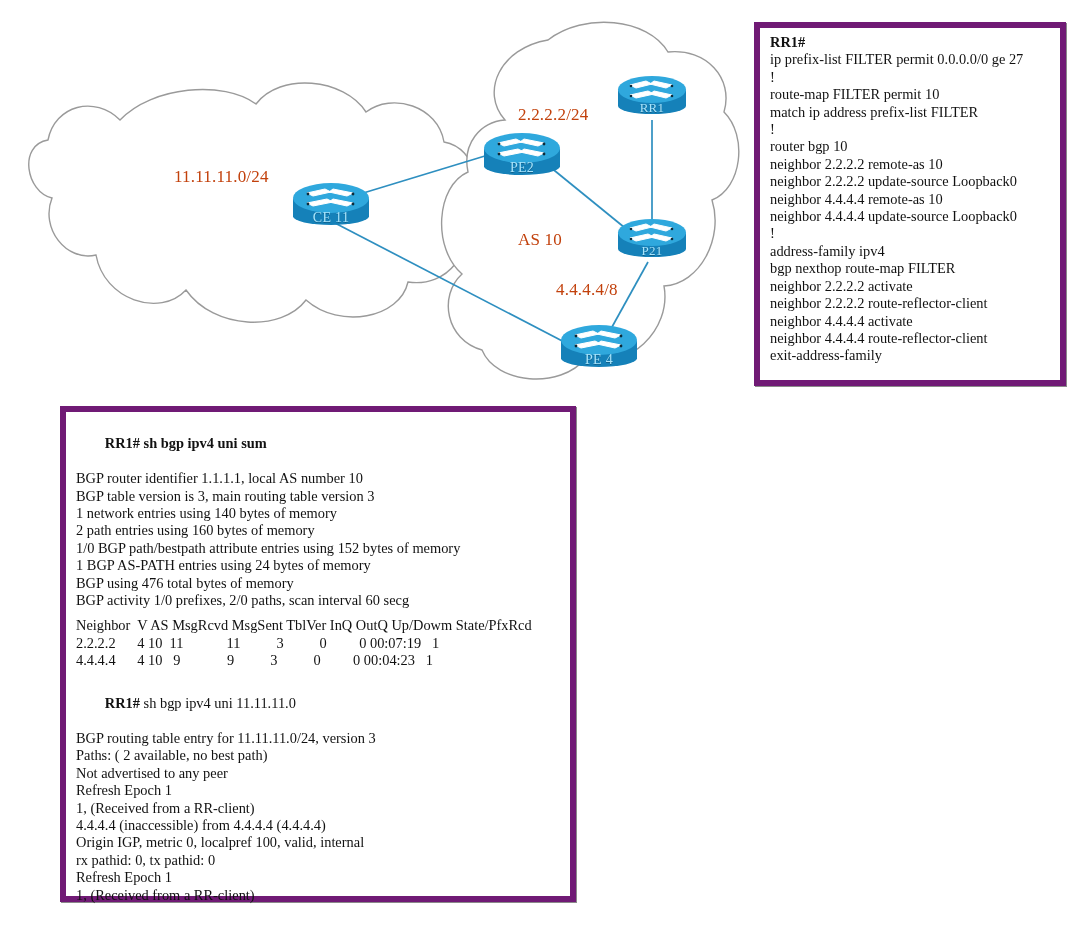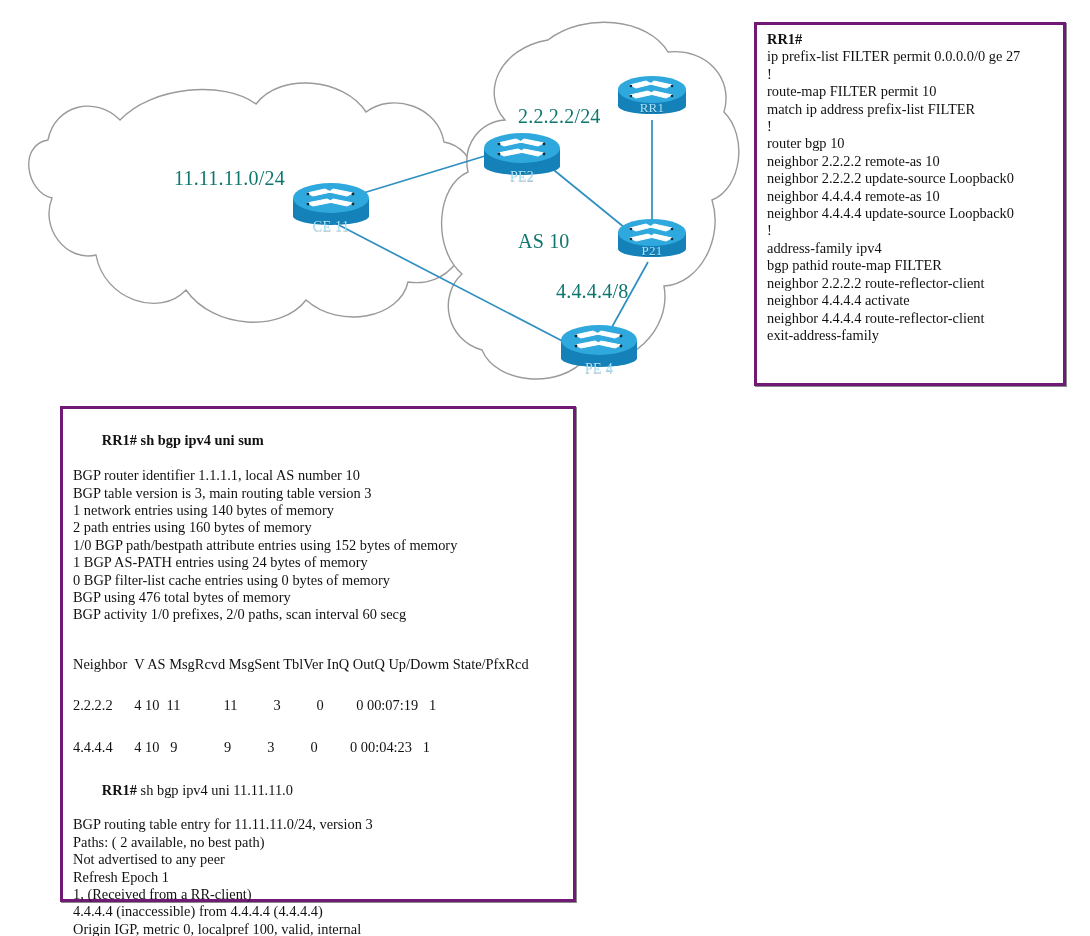--- a/index.html
+++ b/index.html
@@ -5,48 +5,48 @@
   html,body{margin:0;padding:0;background:#ffffff;}
   body{width:1090px;height:936px;position:relative;overflow:hidden;
        font-family:"Liberation Serif","DejaVu Serif",serif;color:#111;}
 
   #stage{position:absolute;left:0;top:0;width:1090px;height:936px;}
 
   
   #topology{position:absolute;left:0;top:0;width:760px;height:400px;}
   #topo-svg{position:absolute;left:0;top:0;}
 
-  .net-label{position:absolute;font-size:20px;color:#0f766e;white-space:nowrap;
+  .net-label{position:absolute;font-size:17px;color:#c2410c;white-space:nowrap;
              letter-spacing:.2px;}
 
   
   .router{position:absolute;width:76px;height:50px;}
   .router .body{position:absolute;left:0;top:8px;width:76px;height:34px;
                 border-radius:50%/26%;background:#1581b9;}
   .router .top{position:absolute;left:0;top:0;width:76px;height:30px;
                border-radius:50%;background:#2fa8dd;}
   .router .glyphs{position:absolute;left:0;top:1px;width:76px;height:28px;}
-  .router .rlabel{position:absolute;left:0;top:36px;width:76px;text-align:center;
+  .router .rlabel{position:absolute;left:0;top:27px;width:76px;text-align:center;
                   font-size:14px;color:#a8e4fb;letter-spacing:.3px;
                   text-shadow:0 1px 0 rgba(0,0,0,.25);}
   .router.small{width:68px;height:46px;}
   .router.small .body{width:68px;height:31px;top:7px;}
   .router.small .top{width:68px;height:27px;}
   .router.small .glyphs{width:68px;height:26px;}
   .router.small .rlabel{width:68px;top:24px;font-size:13px;}
 
   
-  .panel{position:absolute;background:#fff;border:3px solid #701a75;
+  .panel{position:absolute;background:#fff;border:6px solid #701a75;
          box-shadow:1px 1px 0 #8a8a8a;box-sizing:border-box;}
   .panel .lines{padding:6px 8px 6px 10px;}
   .cli-line{font-size:14.4px;line-height:17.4px;white-space:pre;color:#111;}
   .cli-line.bold{font-weight:bold;}
   .cli-line.blank{height:8px;line-height:8px;}
   .cli-line .pfx{font-weight:bold;}
-  .cli-table{font-size:14.4px;line-height:17.4px;white-space:pre;color:#111;margin-top:24px;}
+  .cli-table{font-size:14.4px;line-height:17.4px;white-space:pre;color:#111;}
 </style>
 </head>
 <body>
 
 <div id="stage">
 
   <div id="topology">
 
     <svg id="topo-svg" width="760" height="400" viewBox="0 0 760 400">
 
@@ -186,21 +186,22 @@
         <div class="cli-line">route-map FILTER permit 10</div>
         <div class="cli-line">match ip address prefix-list FILTER</div>
         <div class="cli-line">!</div>
         <div class="cli-line">router bgp 10</div>
         <div class="cli-line">neighbor 2.2.2.2 remote-as 10</div>
         <div class="cli-line">neighbor 2.2.2.2 update-source Loopback0</div>
         <div class="cli-line">neighbor 4.4.4.4 remote-as 10</div>
         <div class="cli-line">neighbor 4.4.4.4 update-source Loopback0</div>
         <div class="cli-line">!</div>
         <div class="cli-line">address-family ipv4</div>
-        <div class="cli-line">bgp pathid route-map FILTER</div>
+        <div class="cli-line">bgp nexthop route-map FILTER</div>
+        <div class="cli-line">neighbor 2.2.2.2 activate</div>
         <div class="cli-line">neighbor 2.2.2.2 route-reflector-client</div>
         <div class="cli-line">neighbor 4.4.4.4 activate</div>
         <div class="cli-line">neighbor 4.4.4.4 route-reflector-client</div>
         <div class="cli-line">exit-address-family</div>
       </div>
   </div>
 
   <div class="panel" style="left:60px;top:406px;width:516px;height:496px;">
     <div class="lines">
 
@@ -208,21 +209,20 @@
         <span class="pfx">RR1#</span><span class="pfx"> sh bgp ipv4 uni sum</span>
       </div>
 
       <div id="summary-lines">
           <div class="cli-line">BGP router identifier 1.1.1.1, local AS number 10</div>
           <div class="cli-line">BGP table version is 3, main routing table version 3</div>
           <div class="cli-line">1 network entries using 140 bytes of memory</div>
           <div class="cli-line">2 path entries using 160 bytes of memory</div>
           <div class="cli-line">1/0 BGP path/bestpath attribute entries using 152 bytes of memory</div>
           <div class="cli-line">1 BGP AS-PATH entries using 24 bytes of memory</div>
-          <div class="cli-line">0 BGP filter-list cache entries using 0 bytes of memory</div>
           <div class="cli-line">BGP using 476 total bytes of memory</div>
           <div class="cli-line">BGP activity 1/0 prefixes, 2/0 paths, scan interval 60 secg</div>
         </div>
 
       <div class="cli-line blank"></div>
 
       <div class="cli-table">Neighbor  V AS MsgRcvd MsgSent TblVer InQ OutQ Up/Dowm State/PfxRcd</div>
       <div id="table-rows">
           <div class="cli-table">2.2.2.2      4 10  11            11          3          0         0 00:07:19   1</div>
           <div class="cli-table">4.4.4.4      4 10   9             9          3          0         0 00:04:23   1</div>

